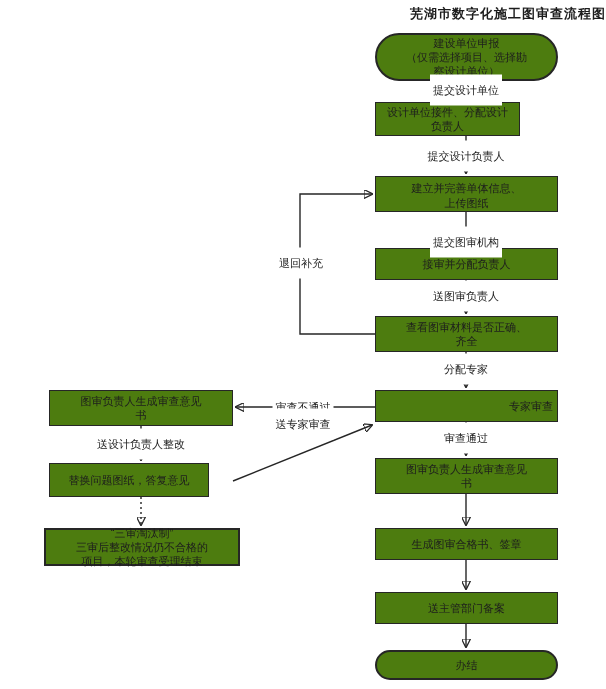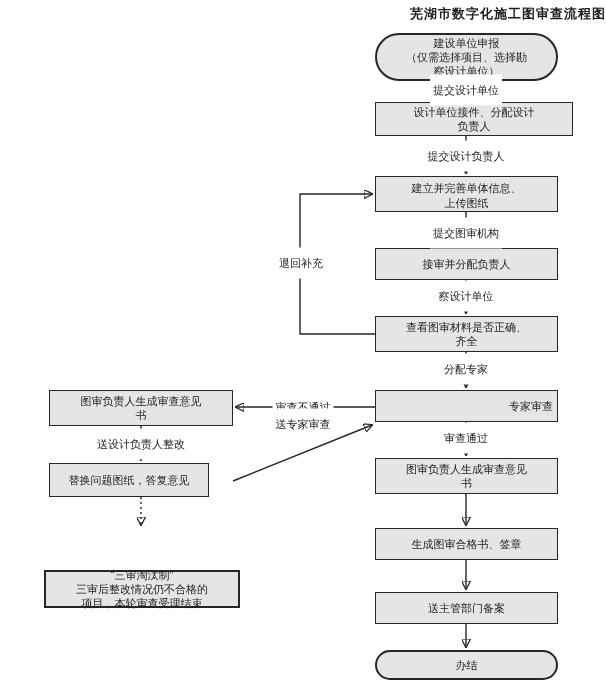--- a/index.html
+++ b/index.html
@@ -9,27 +9,27 @@
     overflow:hidden;
   }
   .title {
     position:absolute; top:5px; left:0; width:100%;
     text-align:right; font-size:13px; font-weight:600; letter-spacing:1px;
     z-index:3;
   }
   .node {
     position:absolute; display:flex; align-items:center; justify-content:center;
     text-align:center; font-size:11px; line-height:1.3;
-    background:#e5e5e5; border:1.5px solid #262626; box-sizing:border-box;
+    background:#4d7c0f; border:1.5px solid #262626; box-sizing:border-box;
     z-index:2; padding:1px 4px;
   }
   .node span { white-space:pre-line; }
   .oval  { border-radius:26px; border-width:2px; }
   .oval-end { border-radius:16px; }
-  .thick { border-width:2px;margin-top:42px; }
+  .thick { border-width:2px; }
   .edges { position:absolute; left:0; top:0; z-index:1; }
   .edges path { stroke:#262626; stroke-width:1.4; fill:none; }
   .edges path.dotted { stroke-dasharray:2 3; }
   .elabel {
     position:absolute; transform:translate(-50%,-50%);
     background:#ffffff; padding:8px 3px; font-size:11px; white-space:nowrap;
     z-index:3;
   }
 </style>
 </head>
@@ -59,21 +59,21 @@
     <path d="M375 407 L236 407" marker-end="url(#arw)"></path>
     <path d="M233 481 L372 425" marker-end="url(#arw)"></path>
     <path d="M375 334 L300 334 L300 194 L372 194" marker-end="url(#arw)"></path>
   </svg>
 
   <div class="node oval" style="left:375px; top:33px;  width:183px; height:48px;">
       <span>建设单位申报
 （仅需选择项目、选择勘
 察设计单位）</span>
     </div>
-  <div class="node" style="left:375px; top:102px; width:198px; height:34px;">
+  <div class="node" style="left:375px; top:102px; width:145px; height:34px;">
       <span>设计单位接件、分配设计
 负责人</span>
     </div>
   <div class="node" style="left:375px; top:176px; width:183px; height:36px;align-items:flex-end;">
       <span>建立并完善单体信息、
 上传图纸</span>
     </div>
   <div class="node" style="left:375px; top:248px; width:183px; height:32px;">
       <span>接审并分配负责人</span>
     </div>
@@ -106,22 +106,22 @@
       <span>替换问题图纸，答复意见</span>
     </div>
   <div class="node thick" style="left:44px; top:528px; width:196px; height:38px;">
       <span>“三审淘汰制”
 三审后整改情况仍不合格的
 项目，本轮审查受理结束</span>
     </div>
 
   <div class="elabel" style="left:466px; top:90px;">提交设计单位</div>
   <div class="elabel" style="left:466px; top:156px;">提交设计负责人</div>
-  <div class="elabel" style="left:466px; top:233px;">提交图审机构</div>
-  <div class="elabel" style="left:466px; top:296px;">察设计单位</div>
+  <div class="elabel" style="left:466px; top:242px;">提交图审机构</div>
+  <div class="elabel" style="left:466px; top:296px;">送图审负责人</div>
   <div class="elabel" style="left:466px; top:369px;">分配专家</div>
   <div class="elabel" style="left:466px; top:438px;">审查通过</div>
   <div class="elabel" style="left:303px; top:407px;">审查不通过</div>
   <div class="elabel" style="left:303px; top:424px;">送专家审查</div>
   <div class="elabel" style="left:141px; top:444px;">送设计负责人整改</div>
   <div class="elabel" style="left:301px; top:263px;">退回补充</div>
 
 </div>
 
 </body></html>

